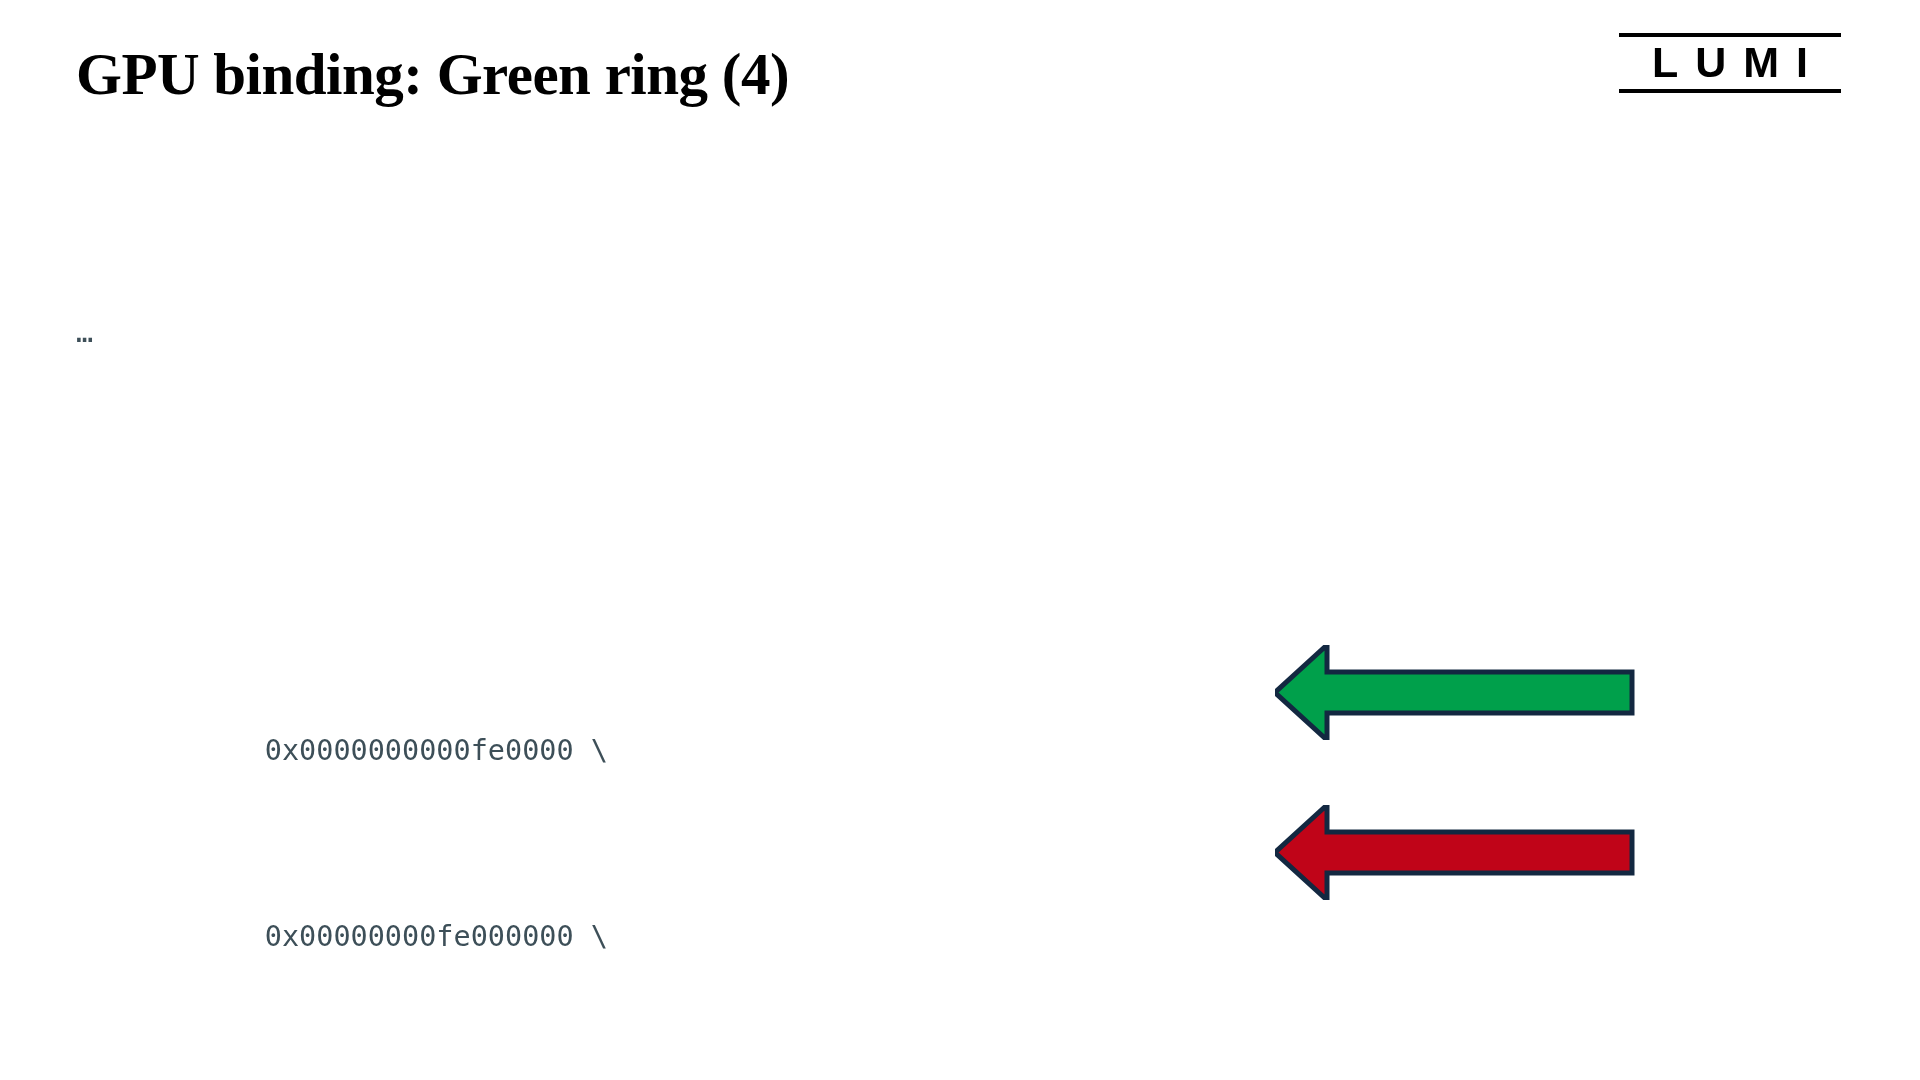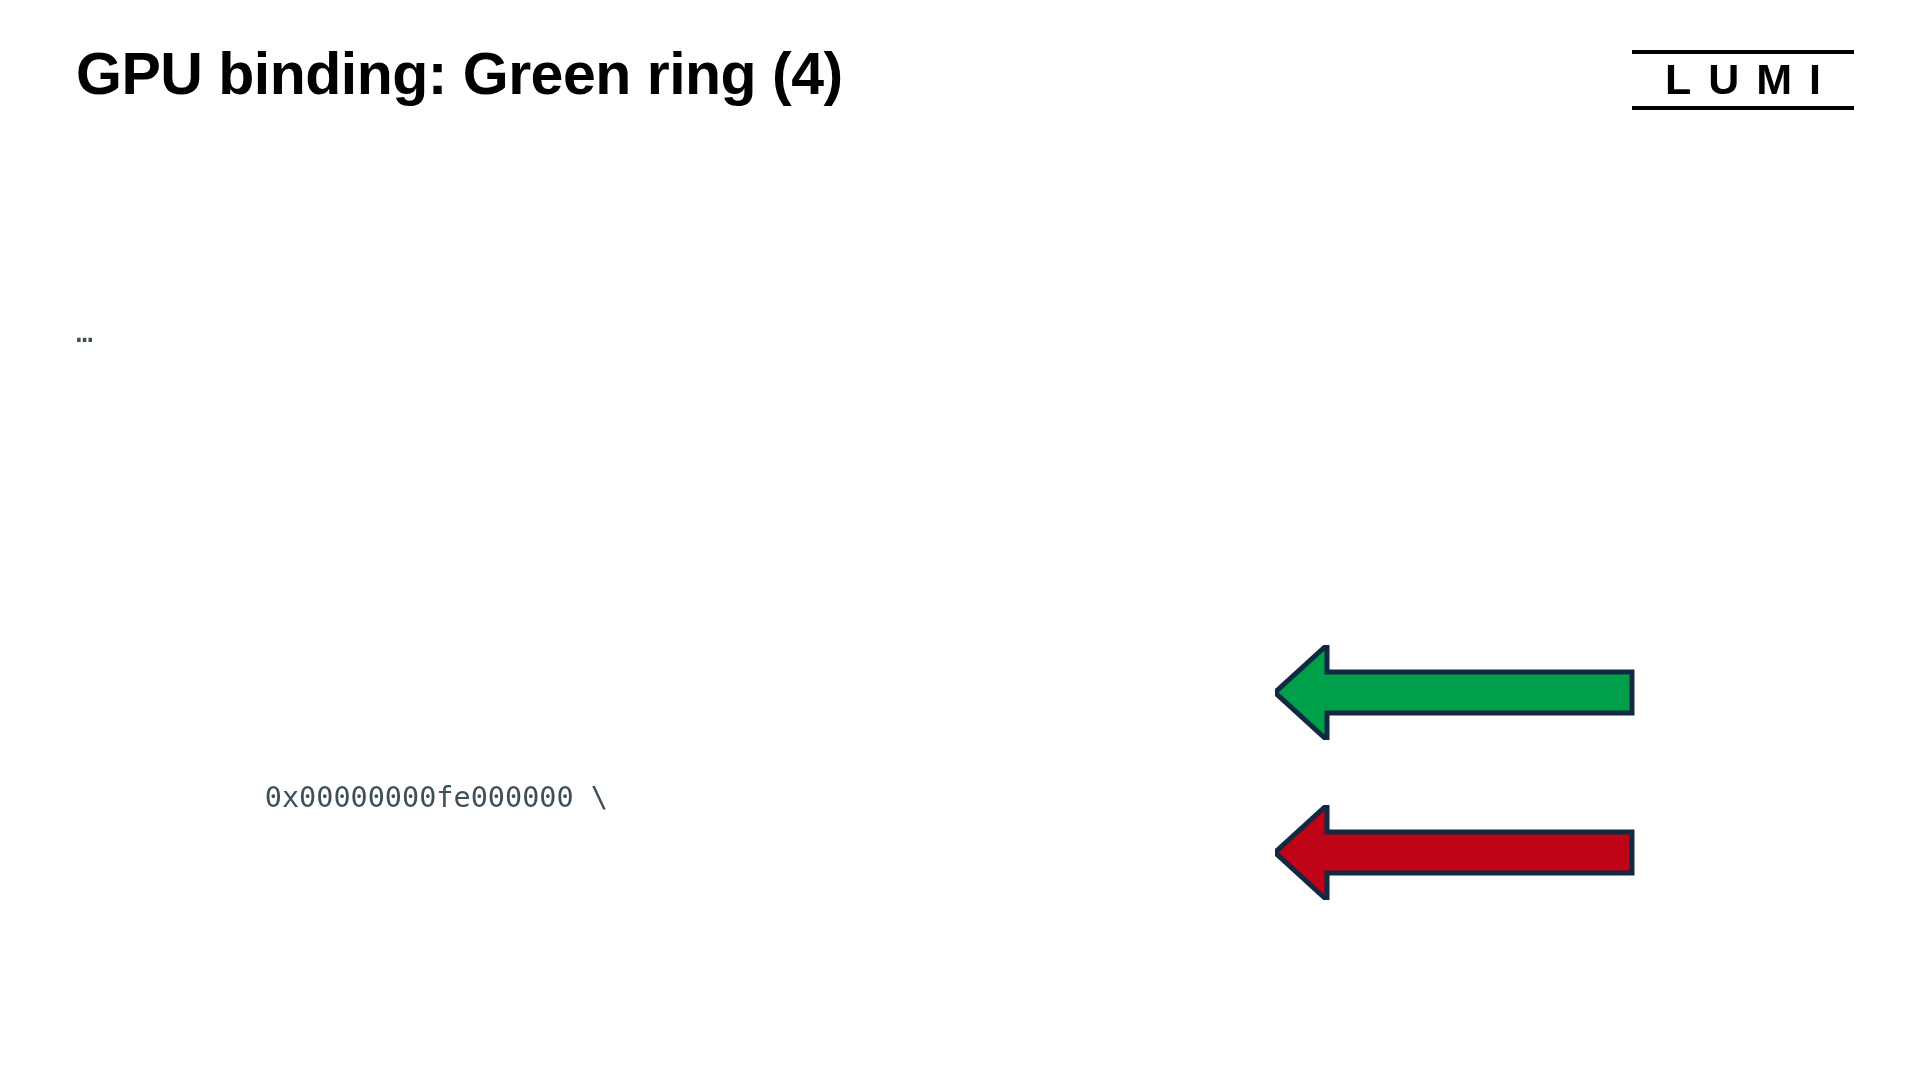--- a/index.html
+++ b/index.html
@@ -15,41 +15,40 @@
     overflow: hidden;
     font-family: "Liberation Sans", sans-serif;
     -webkit-font-smoothing: antialiased;
   }
 
   
   #slide-title {
     position: absolute;
     left: 76px;
     top: 44px;
-    font-family: Liberation Sans, sans-serif;
+    font-family: Liberation Serif, serif;
     font-weight: bold;
     font-size: 59px;
     line-height: 1.05;
     letter-spacing: -0.5px;
     color: #000000;
     white-space: nowrap;
   }
 
   
   #lumi-logo {
     position: absolute;
-    right: 66px;
+    right: 79px;
     top: 33px;
     width: 222px;
     box-sizing: border-box;
     border-top: 4px solid #000000;
     border-bottom: 4px solid #000000;
     padding: 4px 0 5px 0;
     text-align: center;
-    margin-top: 17px;
   }
   #lumi-logo .lumi-word {
     font-family: "Liberation Sans", sans-serif;
     font-weight: bold;
     font-size: 43px;
     line-height: 1.0;
     letter-spacing: 17px;
     text-indent: 17px;
     color: #000000;
     white-space: nowrap;
@@ -102,20 +101,21 @@
   <div class="lumi-word">LUMI</div>
 </div>
 
 <div id="code-block">
 
   <span class="ln ellipsis">…</span>
 
 
   <span class="ln"><span class="s-plain">           </span></span>
 
+  <span class="ln"><span class="s-plain">           </span><span class="s-plain">0x0000000000fe0000 \</span></span>
 
   <span class="ln"><span class="s-plain">           </span><span class="s-plain">0x00000000fe000000 \</span></span>
 
   
 
   
 
   
 
   

